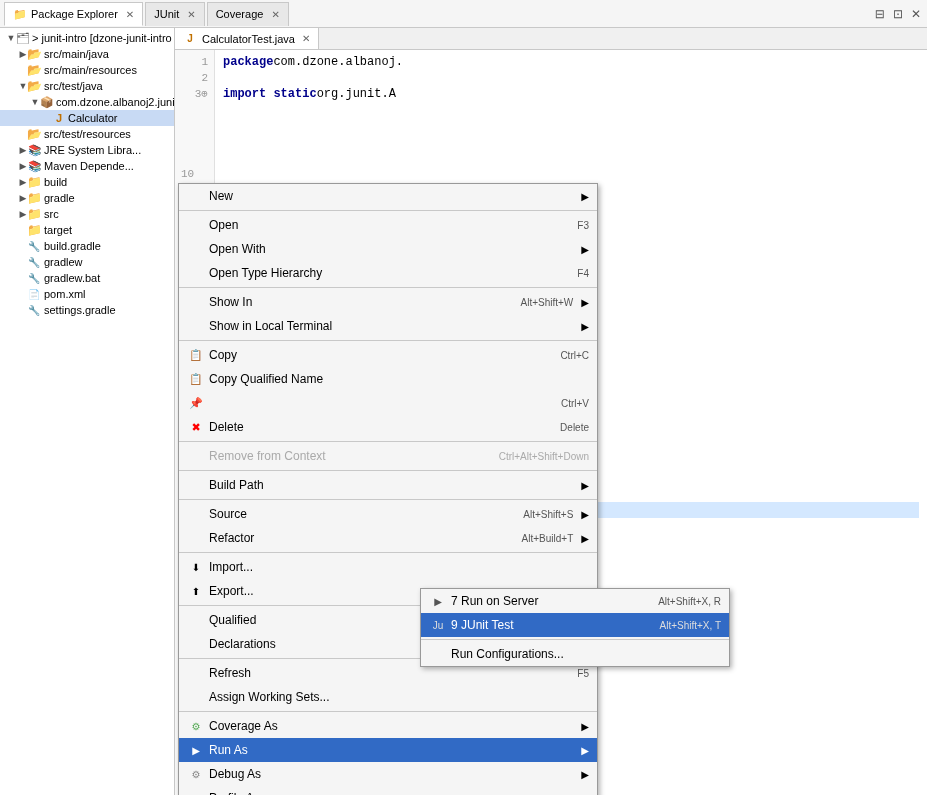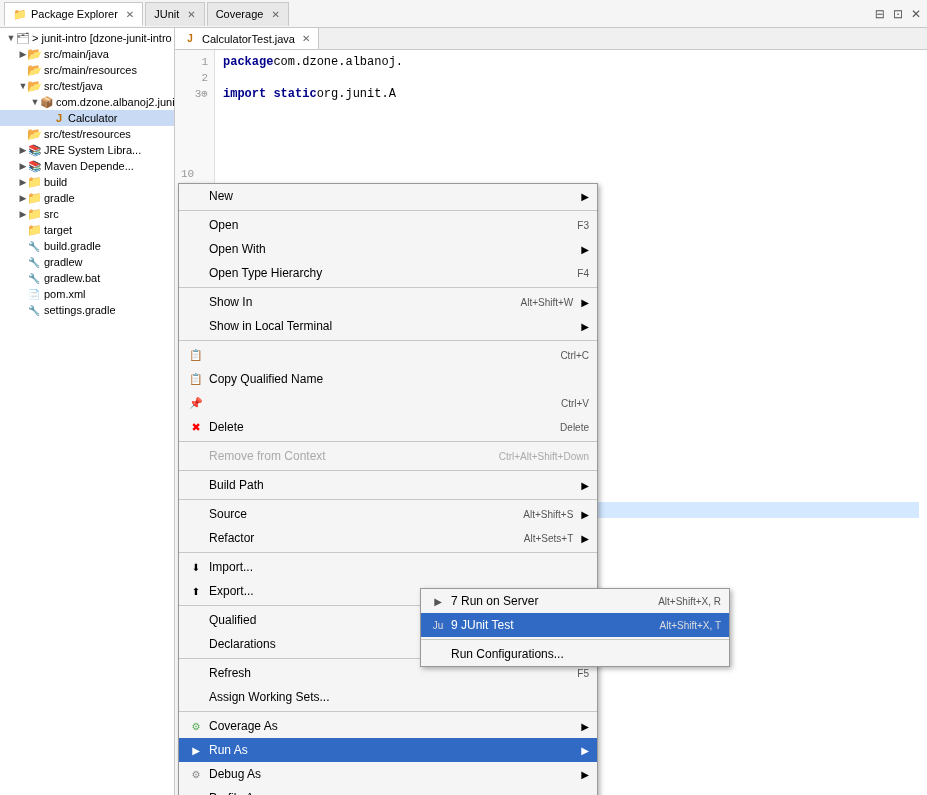--- a/index.html
+++ b/index.html
@@ -634,20 +634,21 @@
         <div class="menu-item">
           <span class="menu-icon"></span>
           <span class="menu-label">Show in Local Terminal</span>
           <span class="menu-arrow">▶</span>
         </div>
 
         <div class="menu-separator"></div>
 
         <div class="menu-item">
           <span class="menu-icon" style="font-size:11px;">📋</span>
+          <span class="menu-label">Copy</span>
           <span class="menu-shortcut">Ctrl+C</span>
         </div>
 
         <div class="menu-item">
           <span class="menu-icon" style="font-size:11px;">📋</span>
           <span class="menu-label">Copy Qualified Name</span>
         </div>
 
         <div class="menu-item">
           <span class="menu-icon" style="font-size:11px;">📌</span>
@@ -681,21 +682,21 @@
         <div class="menu-item">
           <span class="menu-icon"></span>
           <span class="menu-label">Source</span>
           <span class="menu-shortcut">Alt+Shift+S</span>
           <span class="menu-arrow">▶</span>
         </div>
 
         <div class="menu-item">
           <span class="menu-icon"></span>
           <span class="menu-label">Refactor</span>
-          <span class="menu-shortcut">Alt+Sets+T</span>
+          <span class="menu-shortcut">Alt+Build+T</span>
           <span class="menu-arrow">▶</span>
         </div>
 
         <div class="menu-separator"></div>
 
         <div class="menu-item">
           <span class="menu-icon" style="font-size:10px;">⬇</span>
           <span class="menu-label">Import...</span>
         </div>
 

